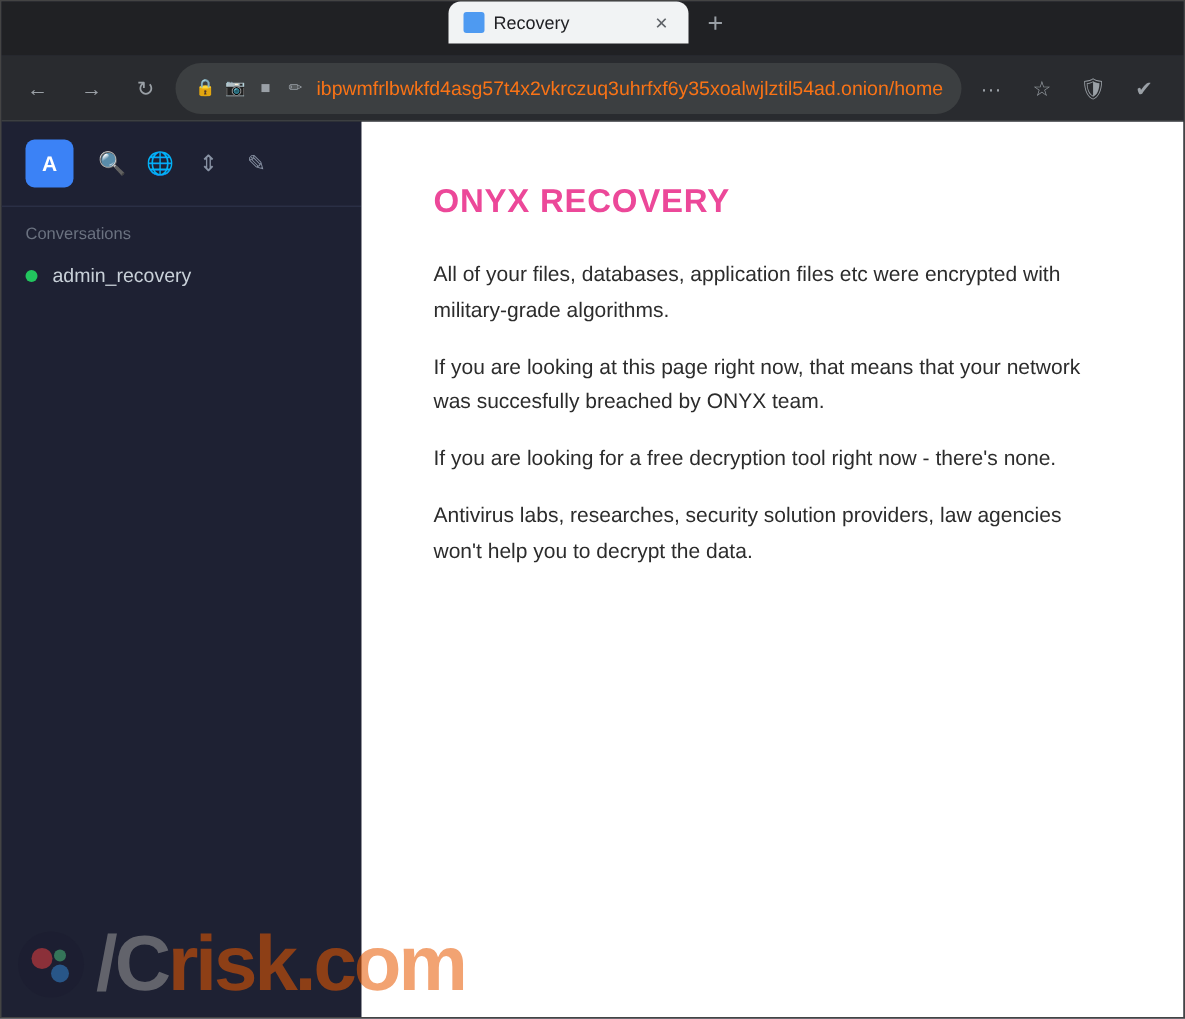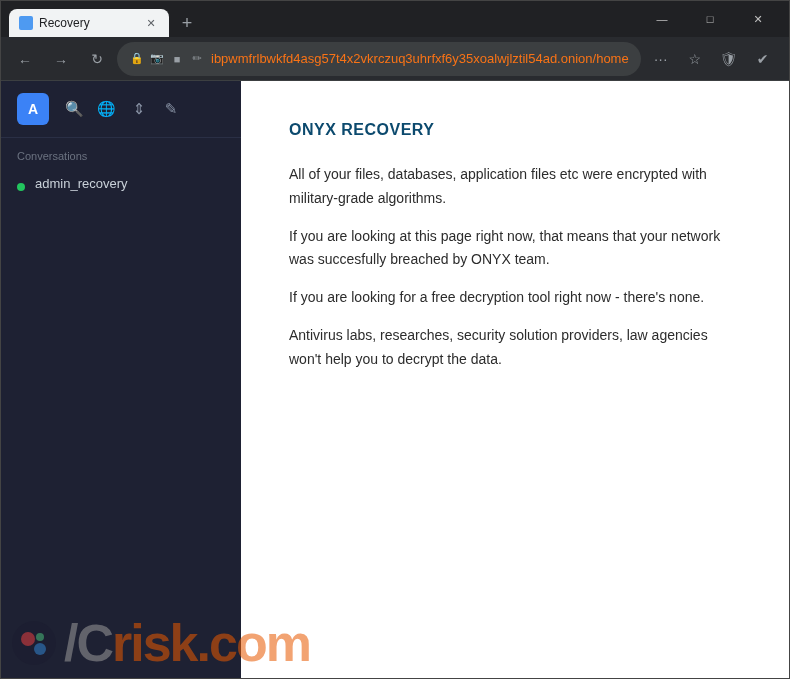--- a/index.html
+++ b/index.html
@@ -24,20 +24,21 @@
 
     
     .title-bar {
       height: 36px;
       background: #202124;
       display: flex;
       align-items: center;
       padding: 0 8px;
       gap: 12px;
       flex-shrink: 0;
+      flex-direction: column;
     }
 
     .tab-area {
       display: flex;
       align-items: flex-end;
       height: 100%;
       flex: 1;
     }
 
     .tab {
@@ -239,21 +240,21 @@
     .sidebar-section-label {
       font-size: 11px;
       color: #6b7280;
       padding: 12px 16px 6px;
       text-transform: none;
       letter-spacing: 0;
     }
 
     .conversation-item {
       display: flex;
-      align-items: flex-end;
+      align-items: center;
       padding: 8px 16px;
       gap: 10px;
       cursor: pointer;
     }
 
     .online-dot {
       width: 8px;
       height: 8px;
       background: #22c55e;
       border-radius: 50%;
@@ -267,23 +268,23 @@
 
     
     .web-content {
       flex: 1;
       background: #ffffff;
       overflow-y: auto;
       padding: 40px 48px;
     }
 
     .page-title {
-      font-size: 16px;
+      font-size: 22px;
       font-weight: 700;
-      color: #0c4a6e;
+      color: #ec4899;
       margin-bottom: 24px;
       letter-spacing: 0.5px;
     }
 
     .page-body {
       color: #2c2c2c;
       font-size: 14px;
       line-height: 1.7;
     }
 

